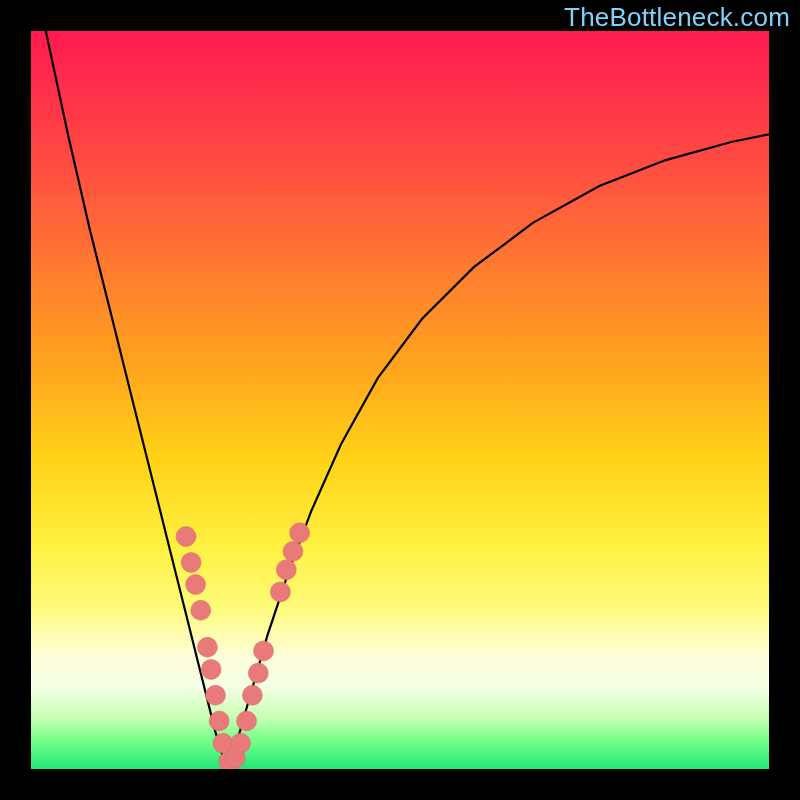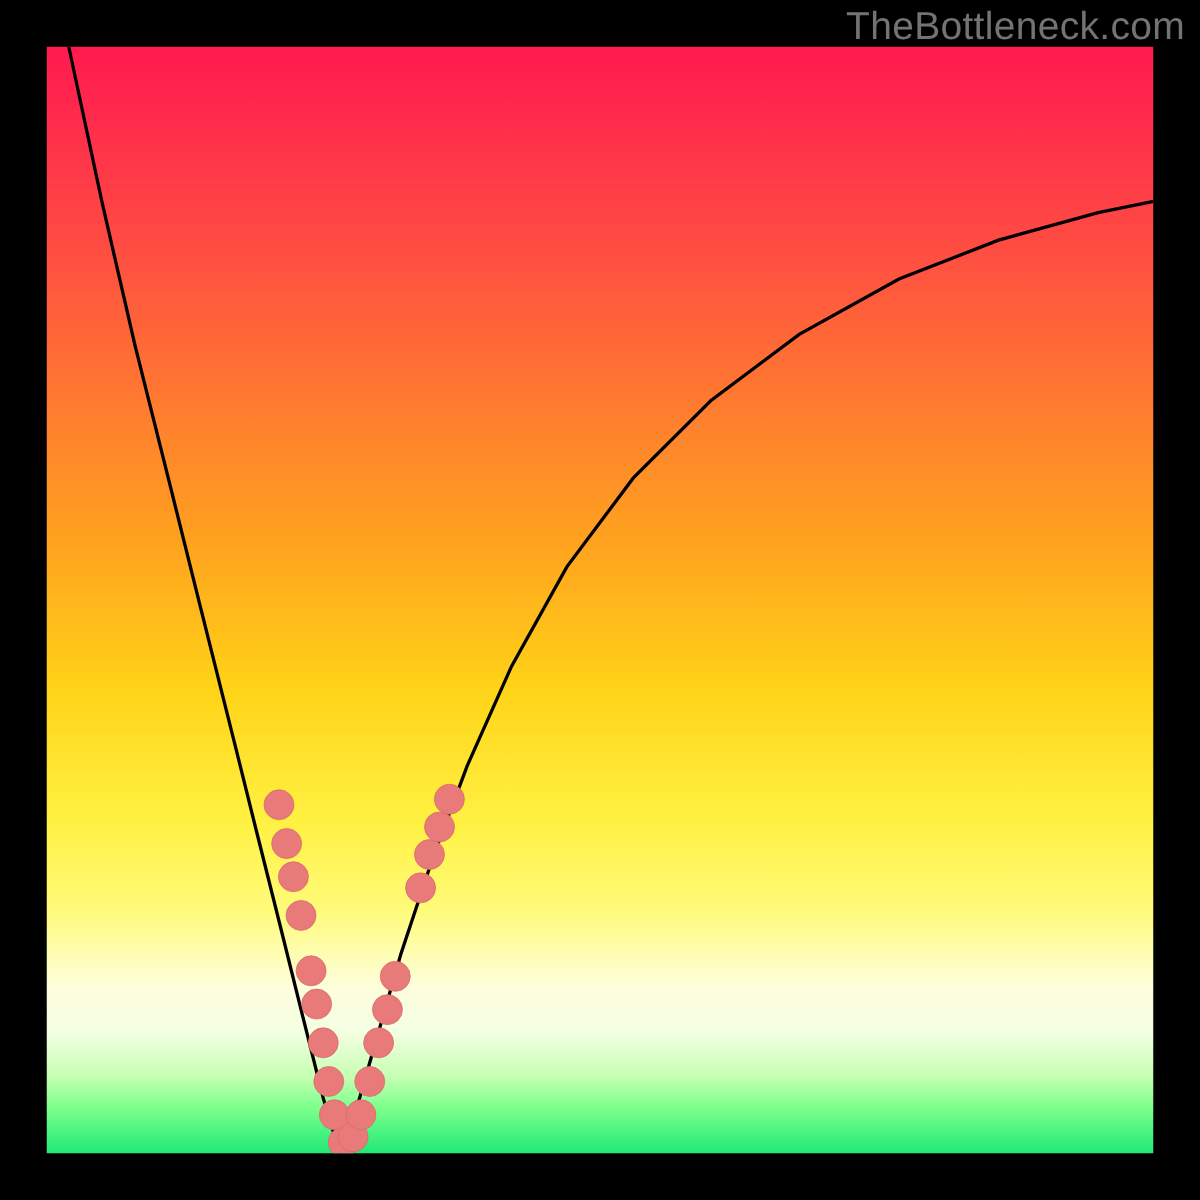--- a/index.html
+++ b/index.html
@@ -47,21 +47,21 @@
       #f4ffe3 89%,
       #c7ffb3 93%,
       #7aff8a 96%,
       #20e877 100%
     );
   }
   .watermark {
     position: absolute;
     top: 2px;
     right: 10px;
-    color: #737373;
+    color: #7dd3fc;
     font-size: 26px;
     font-weight: 400;
     letter-spacing: 0.2px;
     user-select: none;
   }
   svg.curve {
     position: absolute;
     left: 0;
     top: 0;
     width: 100%;

